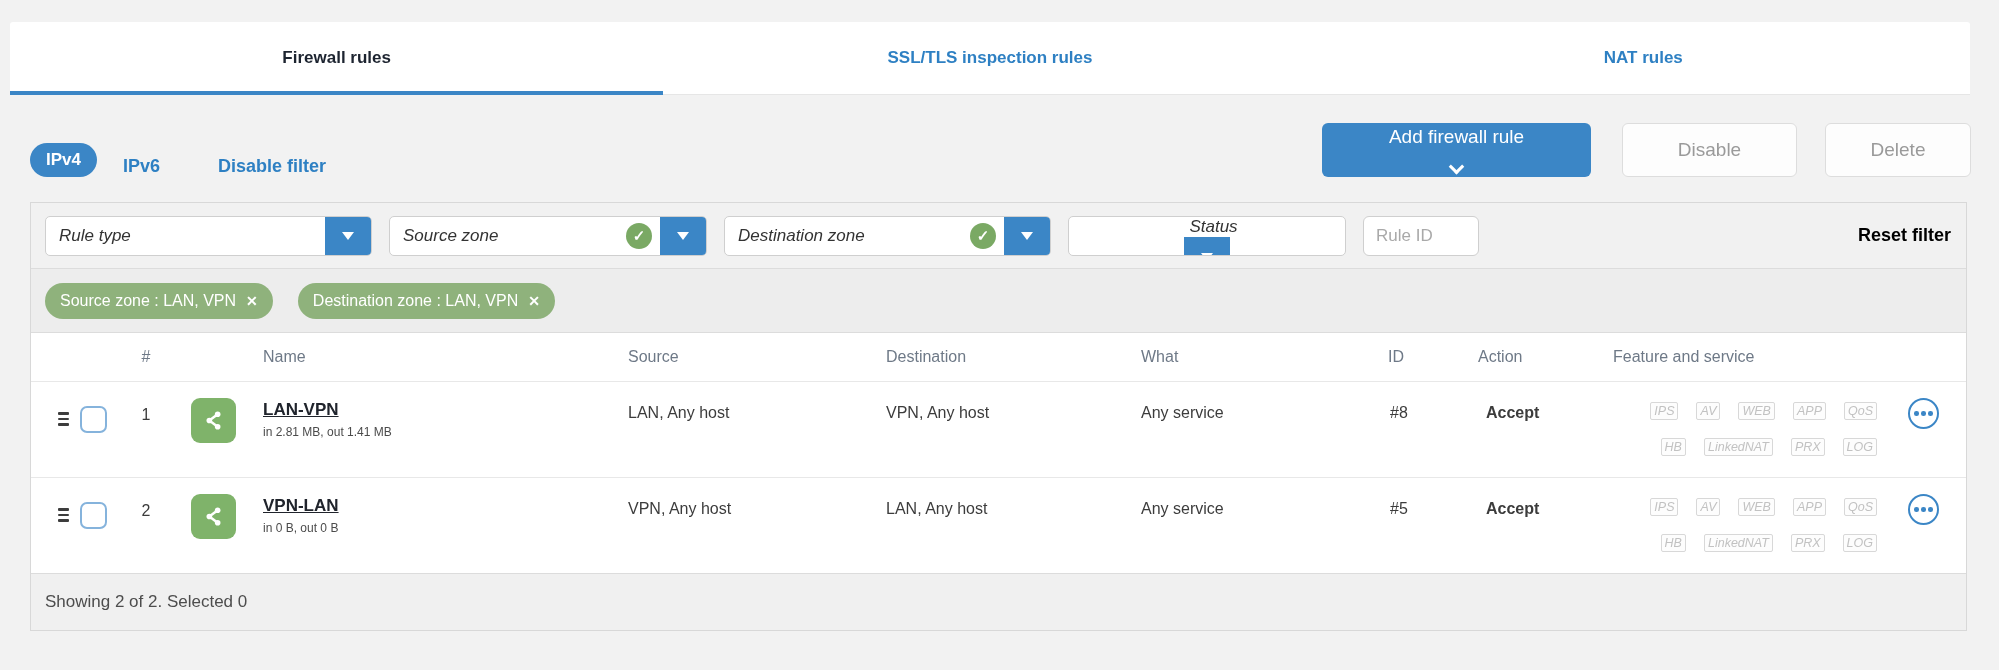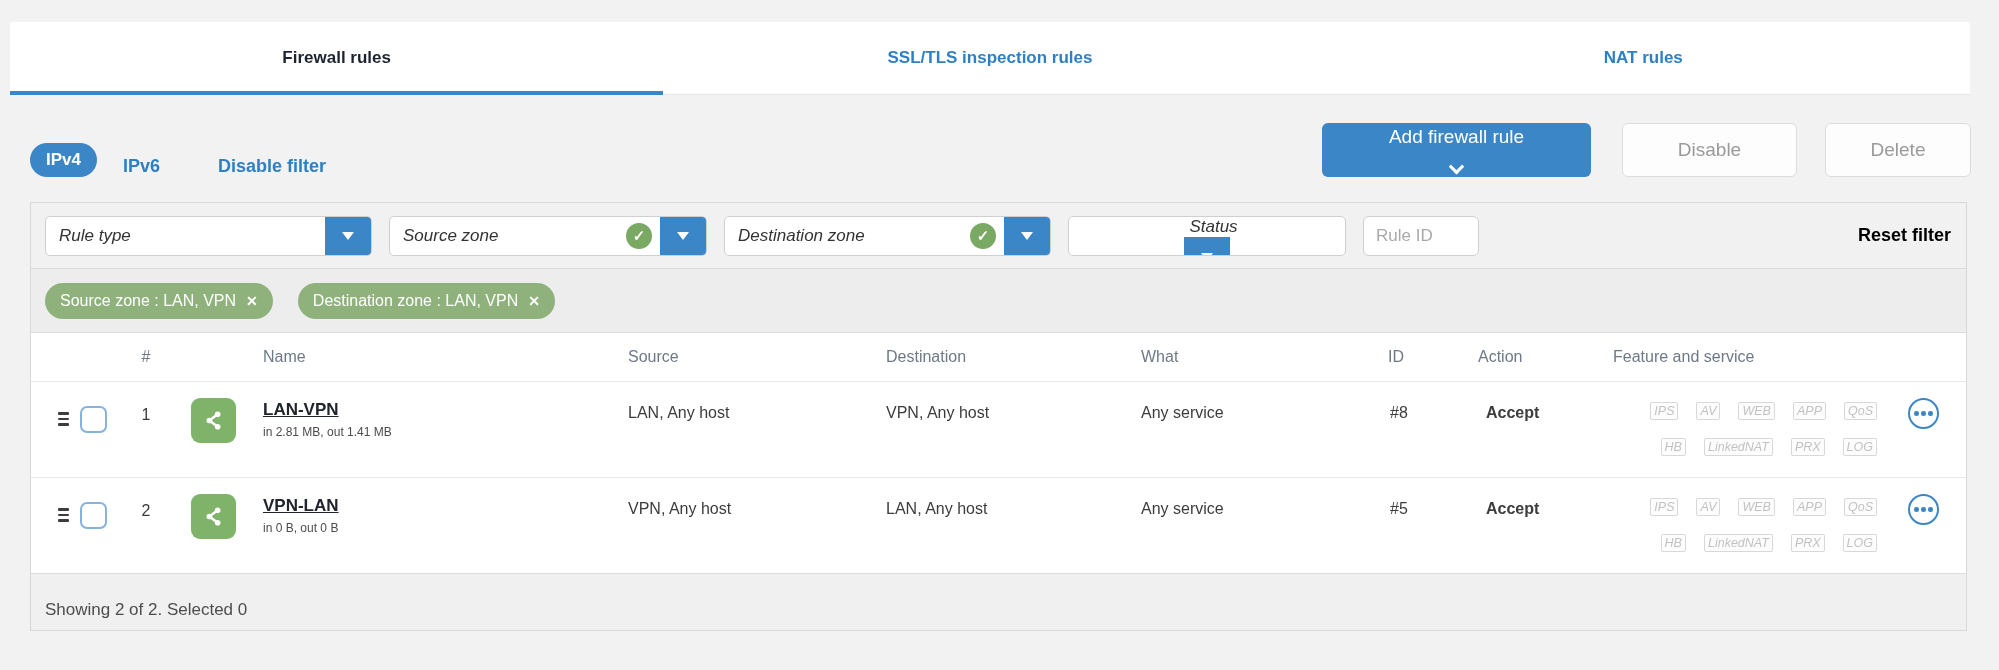--- a/index.html
+++ b/index.html
@@ -142,21 +142,21 @@
     color:#c2c2c2; font-size:12.5px; line-height:16px; padding:0 3px; white-space:nowrap;
   }
   .cell-menu { display:flex; justify-content:center; padding-top:16px !important; }
   .menu-ellipsis {
     width:31px; height:31px; border:2.5px solid #3b86c6; border-radius:50%;
     display:flex; align-items:center; justify-content:center; gap:2.5px; cursor:pointer; background:#fff;
   }
   .menu-ellipsis i { width:4.5px; height:4.5px; background:#3b86c6; border-radius:50%; display:block; }
   .tfoot {
     height:57px; background:#f0f0f0; border-top:1px solid #dcdcdc;
-    display:flex; align-items:flex-end; padding:10px 14px; font-size:17px; color:#4d4d4d;
+    display:flex; align-items:center; padding:16px 14px; font-size:17px; color:#4d4d4d;
   }
 </style>
 </head>
 <body>
 
 <div class="tabbar">
   <div class="tab active">
     <span>Firewall rules</span>
     <div class="underline"></div>
   </div>

